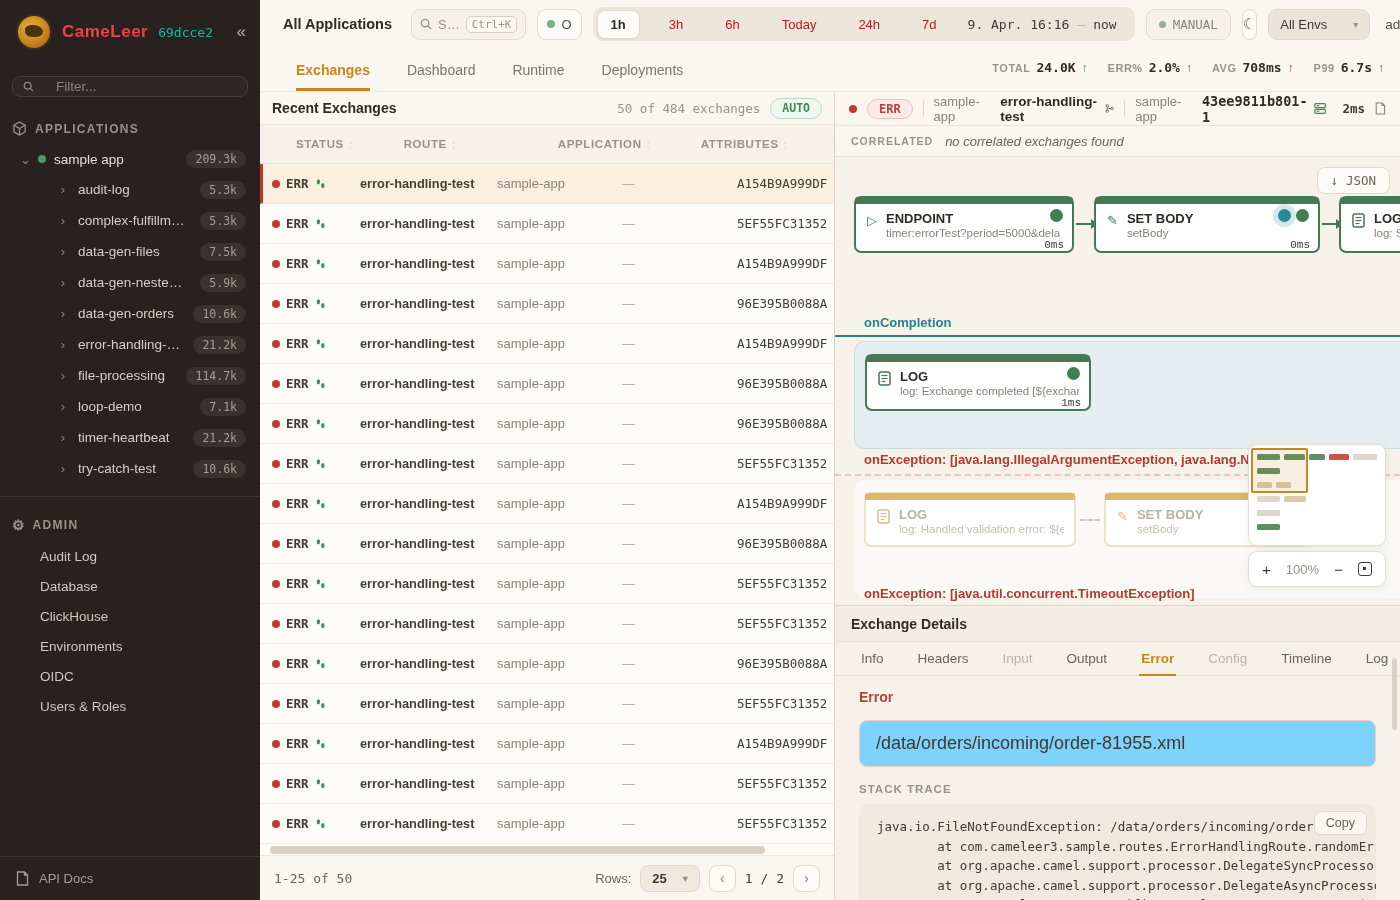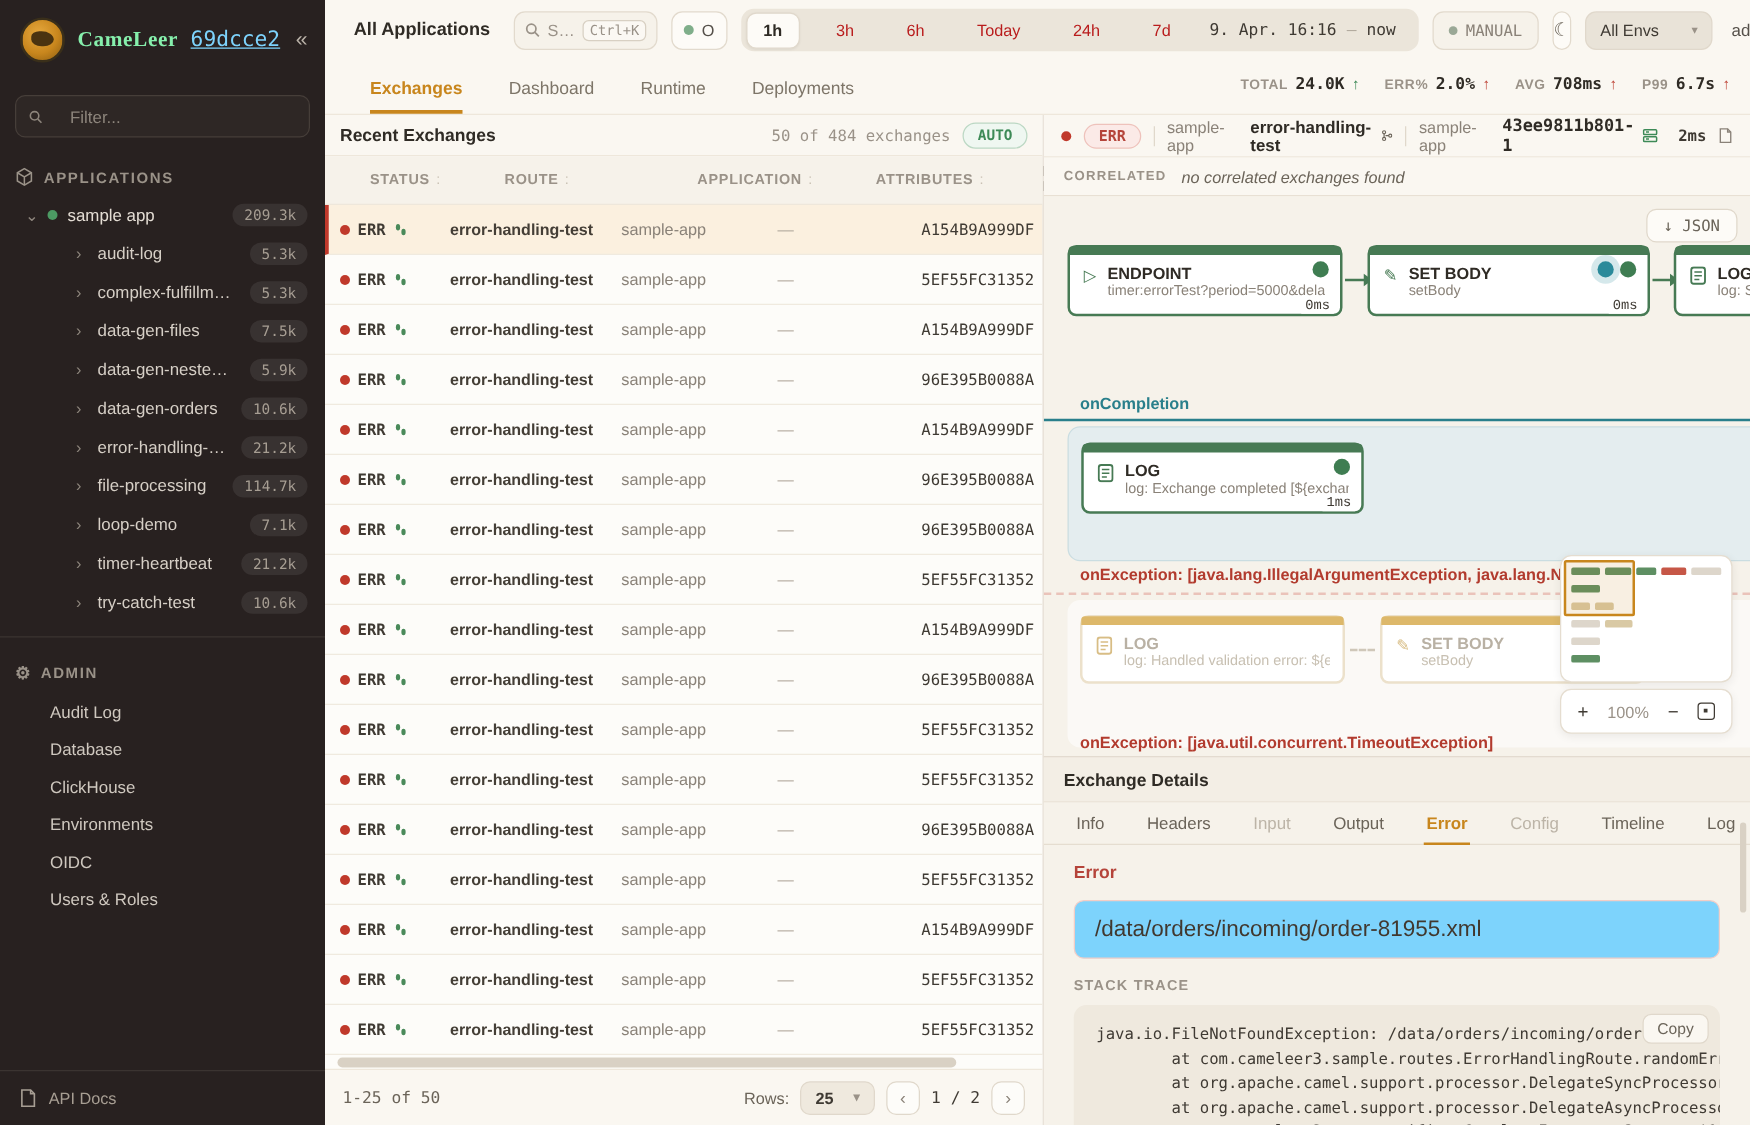--- a/index.html
+++ b/index.html
@@ -5,24 +5,24 @@
   * { margin:0; padding:0; box-sizing:border-box; }
   html,body { width:1400px; height:900px; overflow:hidden; }
   body { font-family:"Liberation Sans", sans-serif; display:flex; background:#f3eee5; color:#2f2b25; }
   .mono { font-family:"DejaVu Sans Mono", monospace; }
 
   
   .sidebar { width:260px; min-width:260px; background:#282120; color:#d6cfc6; display:flex; flex-direction:column; }
   .logo-row { display:flex; align-items:center; gap:10px; padding:14px 14px 12px 16px; }
   .logo-badge { width:36px; height:36px; border-radius:50%; background:radial-gradient(circle at 40% 35%, #e6a93e 0%, #c8861d 55%, #8a5c12 100%); border:2px solid #3a2f1a; position:relative; flex:none; }
   .logo-badge:after { content:""; position:absolute; left:7px; top:9px; width:18px; height:12px; background:#4a3310; border-radius:40% 60% 50% 50%; }
-  .logo-text { font-family:Liberation Serif, serif; font-weight:bold; font-size:17px; color:#86efac; letter-spacing:.5px; }
-  .logo-build { font-family:"DejaVu Sans Mono", monospace; font-size:17px; color:#7dd3fc;text-decoration:underline; }
+  .logo-text { font-family:Liberation Sans, sans-serif; font-weight:bold; font-size:17px; color:#ef4444; letter-spacing:.5px; }
+  .logo-build { font-family:"DejaVu Sans Mono", monospace; font-size:13px; color:#14b8a6; }
   .collapse-btn { margin-left:auto; color:#b9b1a7; font-size:17px; cursor:pointer; }
-  .filter-box { margin:14px 12px 4px; height:34px; border:1px solid #463e39; border-radius:8px; background:#2e2725; display:flex; align-items:center; gap:22px; padding:0 10px; }
+  .filter-box { margin:14px 12px 4px; height:21px; border:1px solid #463e39; border-radius:8px; background:#2e2725; display:flex; align-items:center; gap:22px; padding:0 10px; }
   .filter-box input { background:transparent; border:none; outline:none; color:#cfc8bf; font-size:13.5px; width:100%; }
   .filter-box input::placeholder { color:#8d857c; }
   .side-header { display:flex; align-items:center; gap:8px; padding:20px 14px 8px 12px; color:#9a9288; font-size:12px; font-weight:bold; letter-spacing:1.3px; }
   .side-header .gear { font-size:14px; letter-spacing:0; }
   .tree-root { display:flex; align-items:center; gap:8px; padding:6px 14px 6px 20px; font-size:13.5px; color:#e4ddd4; cursor:pointer; }
   .green-dot-sm { width:8px; height:8px; border-radius:50%; background:#4c9a63; flex:none; }
   .chev { color:#8d857c; font-size:13px; width:10px; text-align:center; flex:none; }
   .count-badge { margin-left:auto; background:rgba(255,255,255,.08); color:#a79e93; border-radius:10px; padding:2px 9px; font-family:"DejaVu Sans Mono", monospace; font-size:11.5px; }
   .tree-row { display:flex; align-items:center; gap:10px; padding:6.5px 14px 6.5px 58px; font-size:13.5px; color:#d6cfc6; cursor:pointer; }
   .side-divider { border-top:1px solid #3b3431; margin:12px 0 0; }

